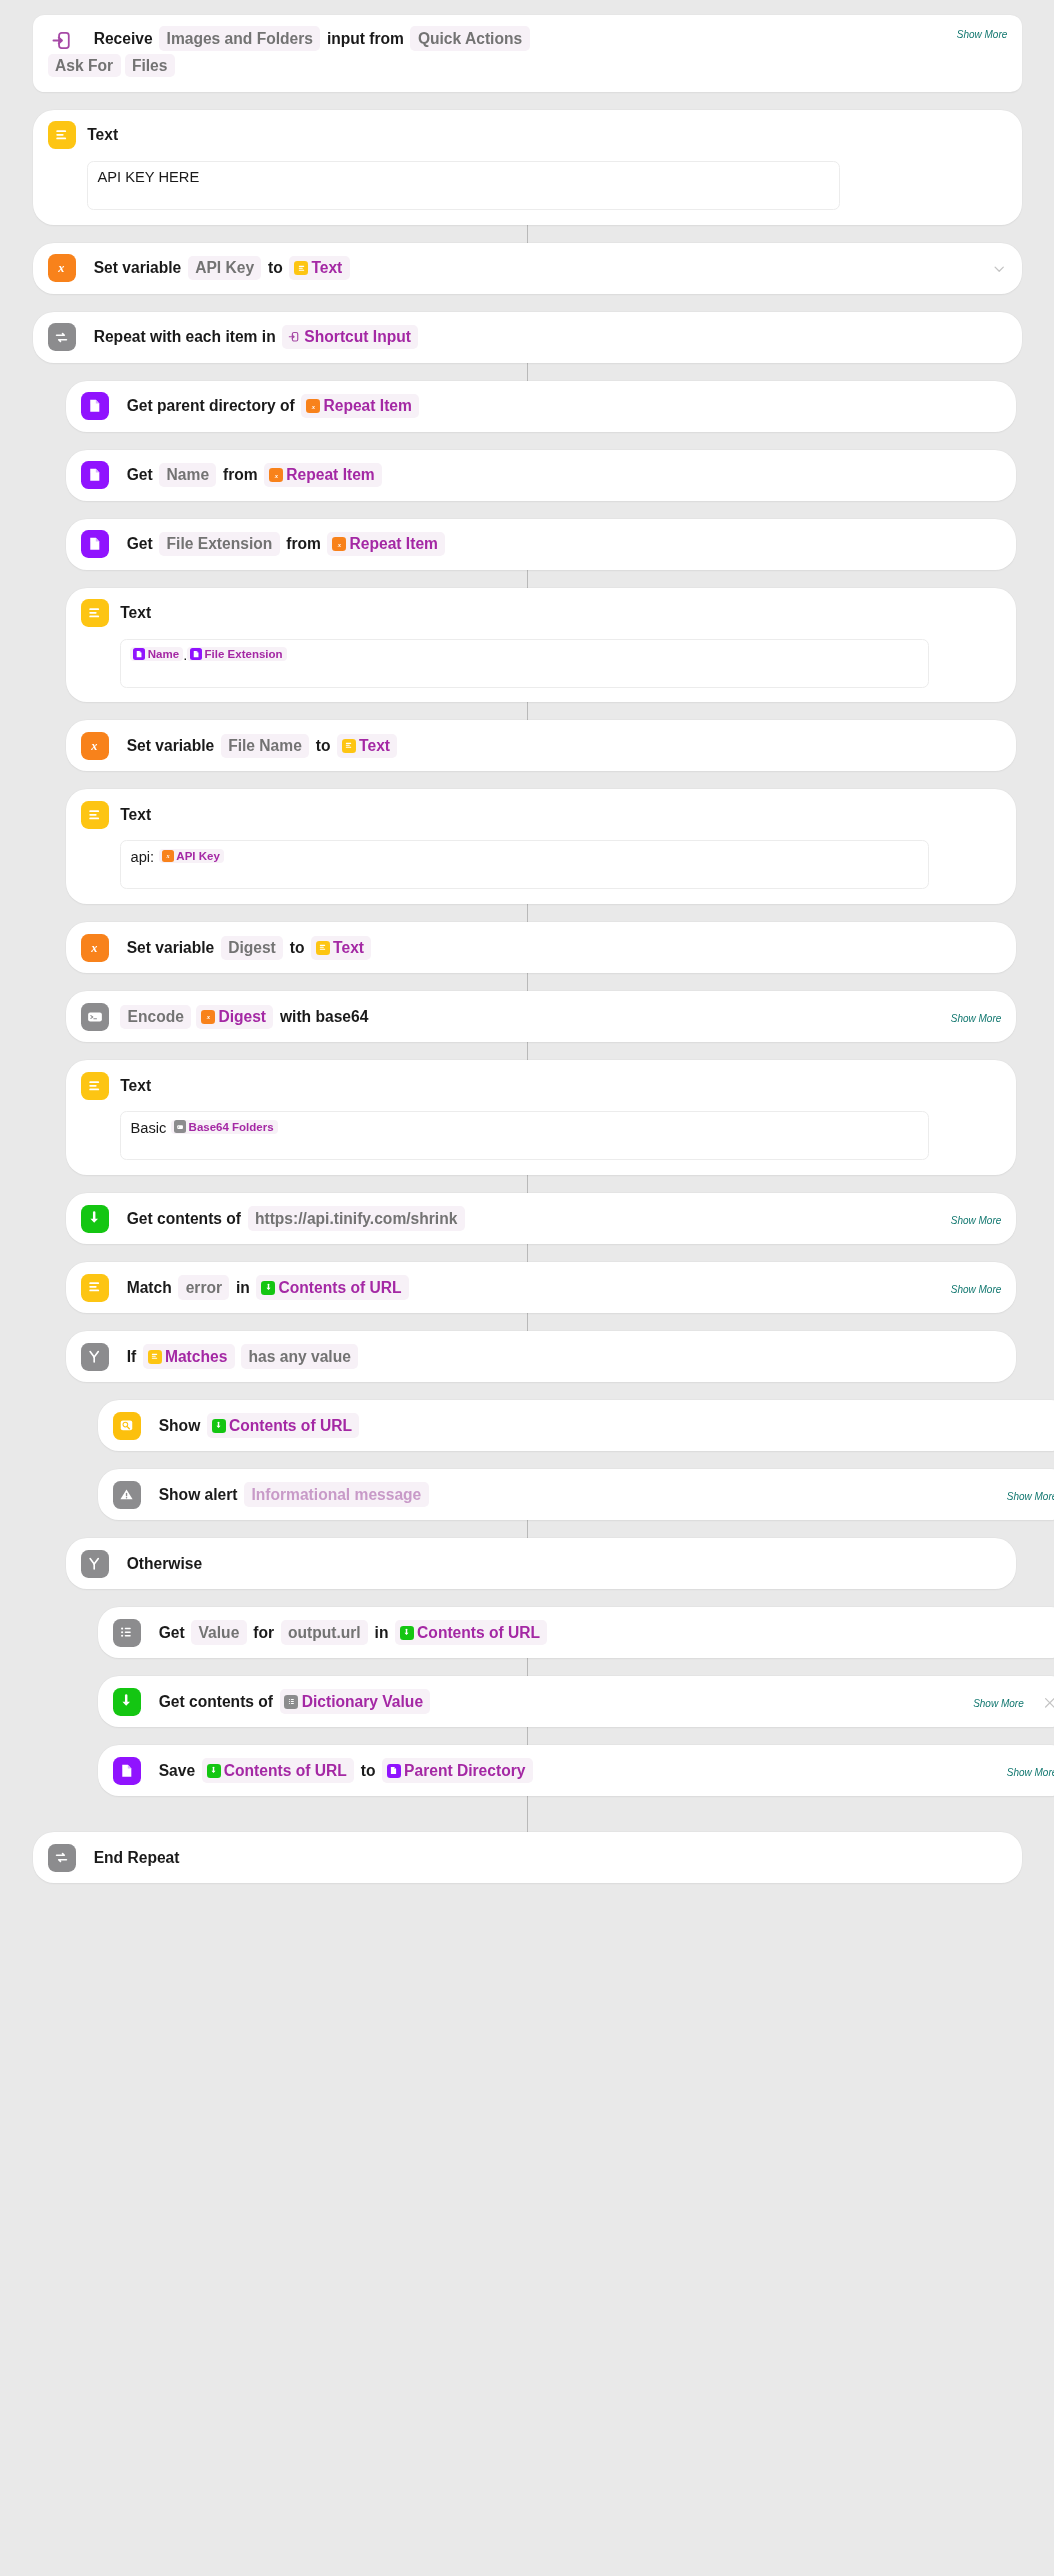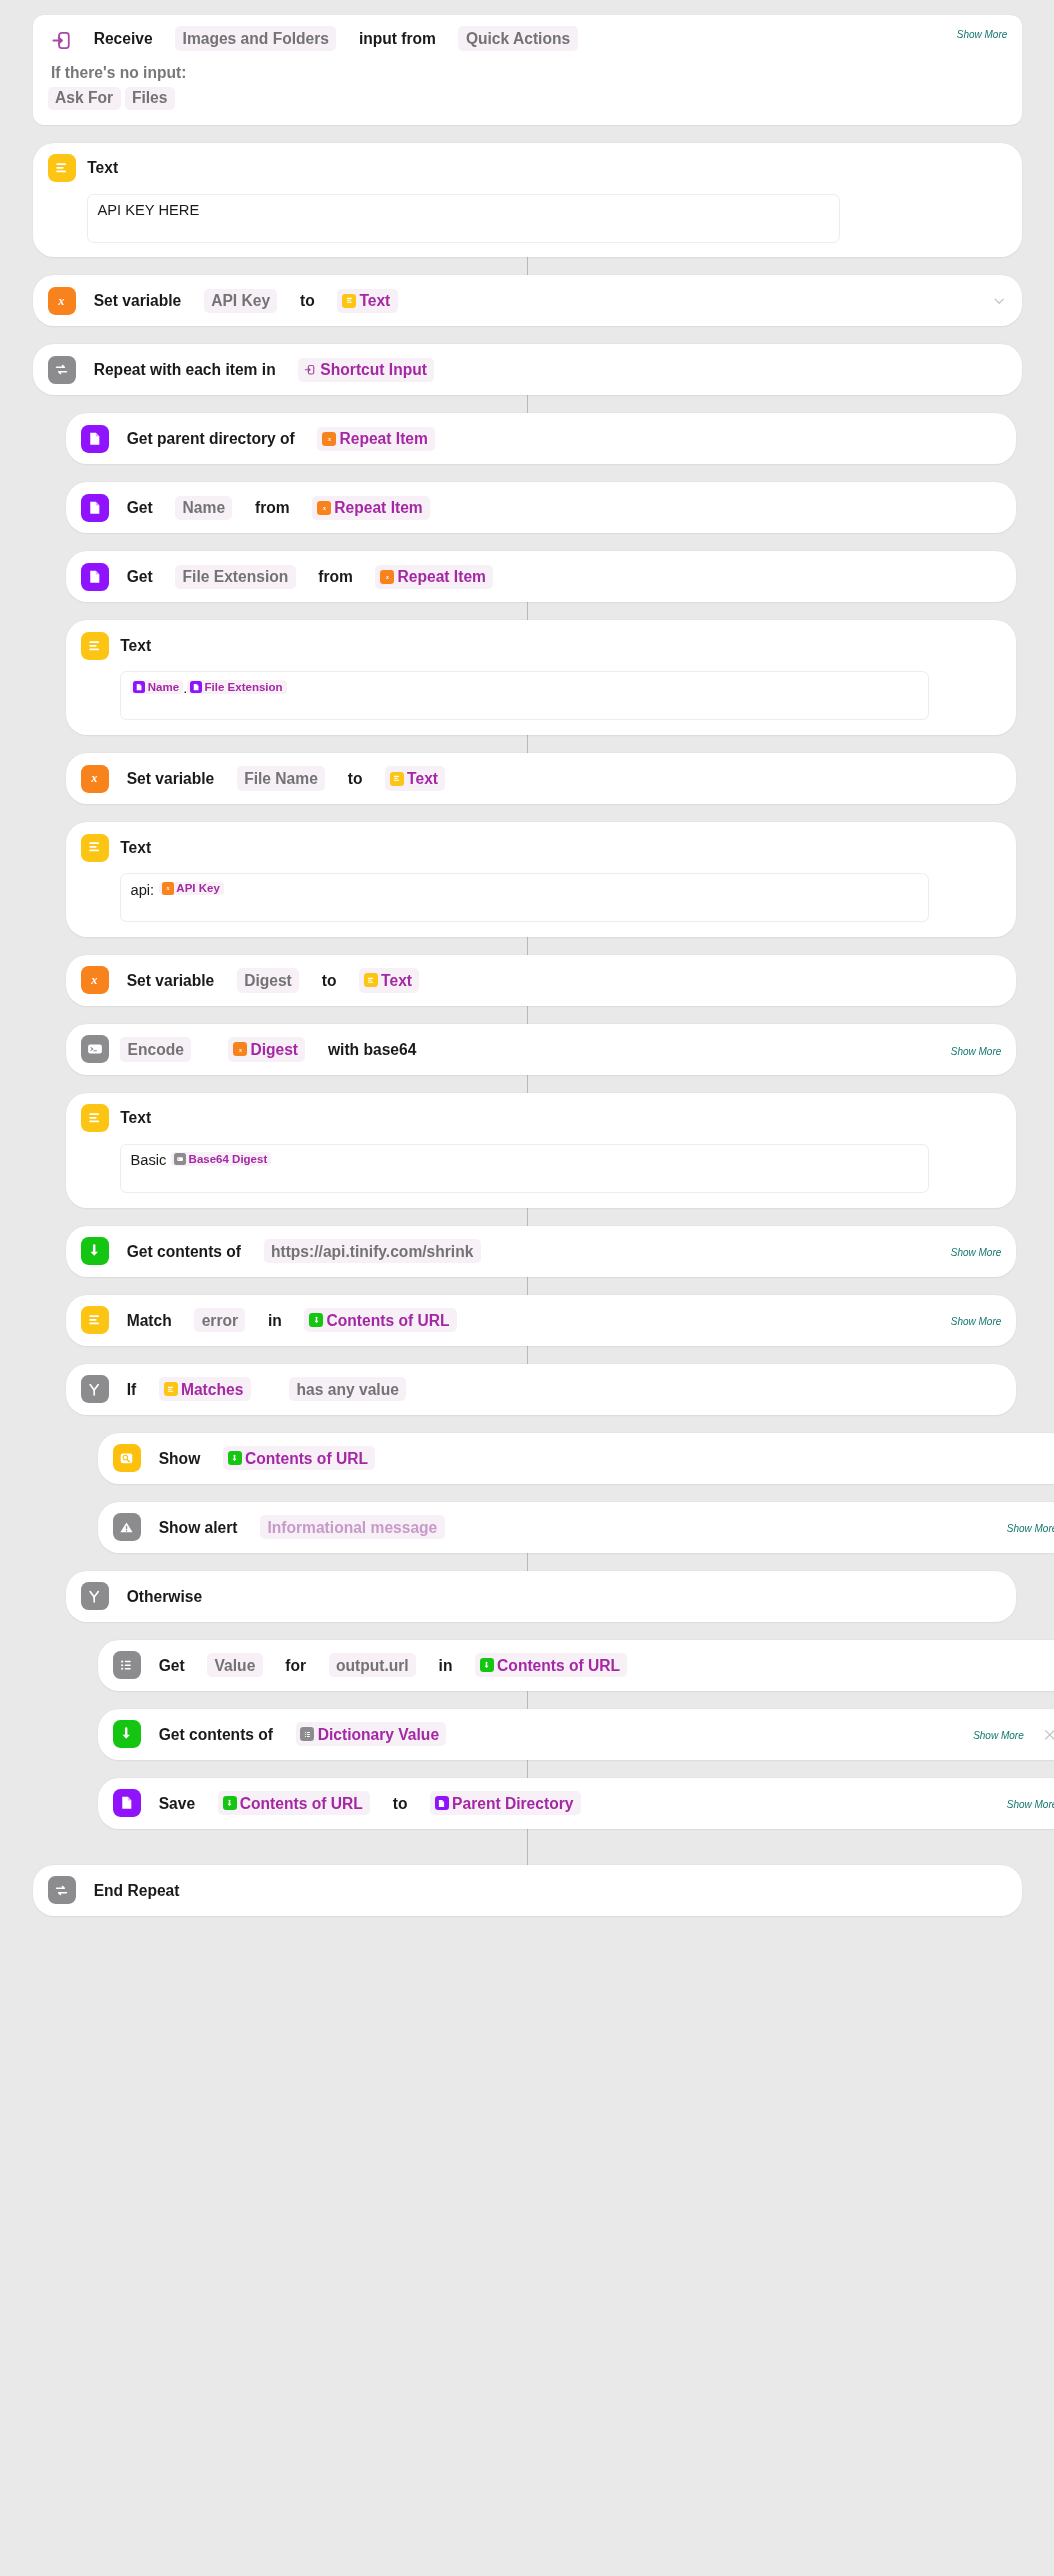--- a/index.html
+++ b/index.html
@@ -57,21 +57,21 @@
   .ic-orange { background: #f8821b; }
   .ic-purple { background: #9013fe; }
   .ic-gray   { background: #8c8c8e; }
   .ic-green  { background: #14c612; }
   .ic-amber  { background: #fcc00d; }
   .ic-plain  { background: transparent; }
 
   
   .phrase {
     display: flex; align-items: center; flex-wrap: wrap;
-    gap: 16px;
+    gap: 0;
     font-size: 15.6px;
     color: #1a1a1a;
     font-weight: 700;
     line-height: 1.25;
   }
   .word { padding: 1.6px 6.5px; white-space: nowrap; }
   .param {
     color: #737373;
     background: #f7f1f7;
     border-radius: 4.9px;
@@ -192,21 +192,20 @@
       <div class="card-body">
         <div class="phrase">
           <span class="word">Receive</span>
           <span class="param">Images and Folders</span>
           <span class="word">input from</span>
           <span class="param">Quick Actions</span>
         </div>
       </div>
       <div class="showmore">Show More</div>
     </div>
-    <div class="sub-label">If there's no input:</div>
     <div class="chips">
       <span class="param">Ask For</span>
       <span class="param">Files</span>
     </div>
   </div>
 
   <div class="gap"></div>
 
   <div class="card">
     <div class="card-body">
@@ -556,21 +555,21 @@
       <div class="textfield" style="width:809px">
         <span class="plain">Basic</span>
         <span style="width:4.9px"></span>
         <span class="inline-token">
           <span class="minicon ic-gray">
             <svg width="8.2" height="8.2" viewBox="0 0 22 22">
                 <rect x="3.4" y="6" width="15.2" height="10" rx="2.4" fill="#fff"></rect>
                 <path d="M6.4 9.6 8.5 11l-2.1 1.4" stroke="#8c8c8e" stroke-width="1.2" fill="none" stroke-linecap="round" stroke-linejoin="round"></path>
               </svg>
           </span>
-          <span>Base64 Digest</span>
+          <span>Base64 Folders</span>
         </span>
       </div>
     </div>
   </div>
 
   <div class="connector"></div>
 
   <div class="card indent1">
     <div class="card-row">
       <span class="icon ic-green">

